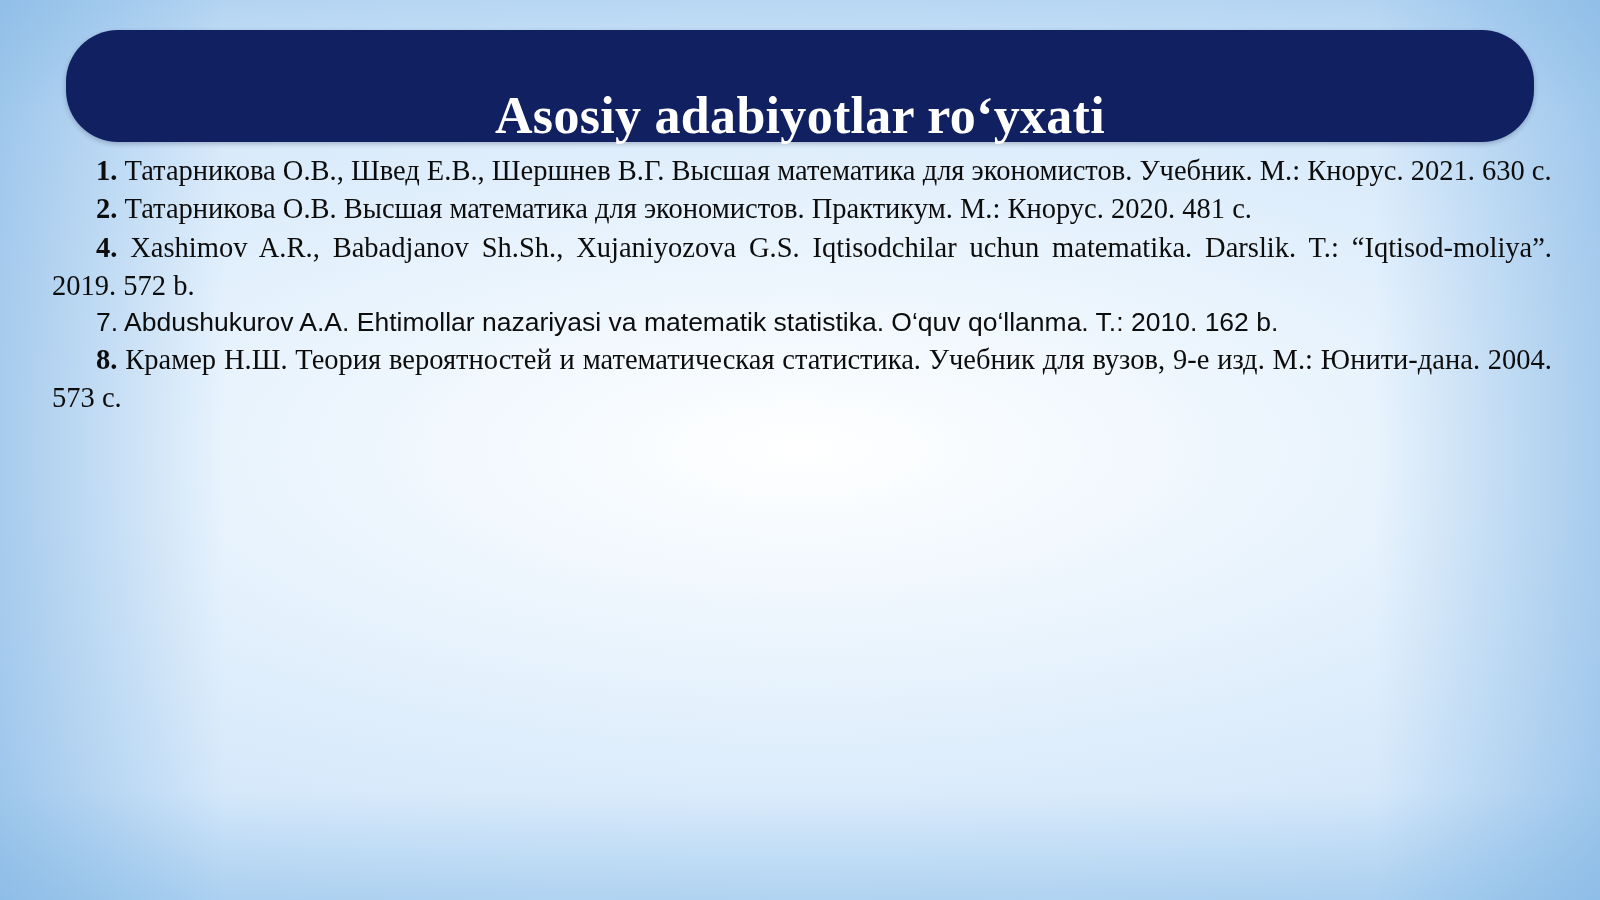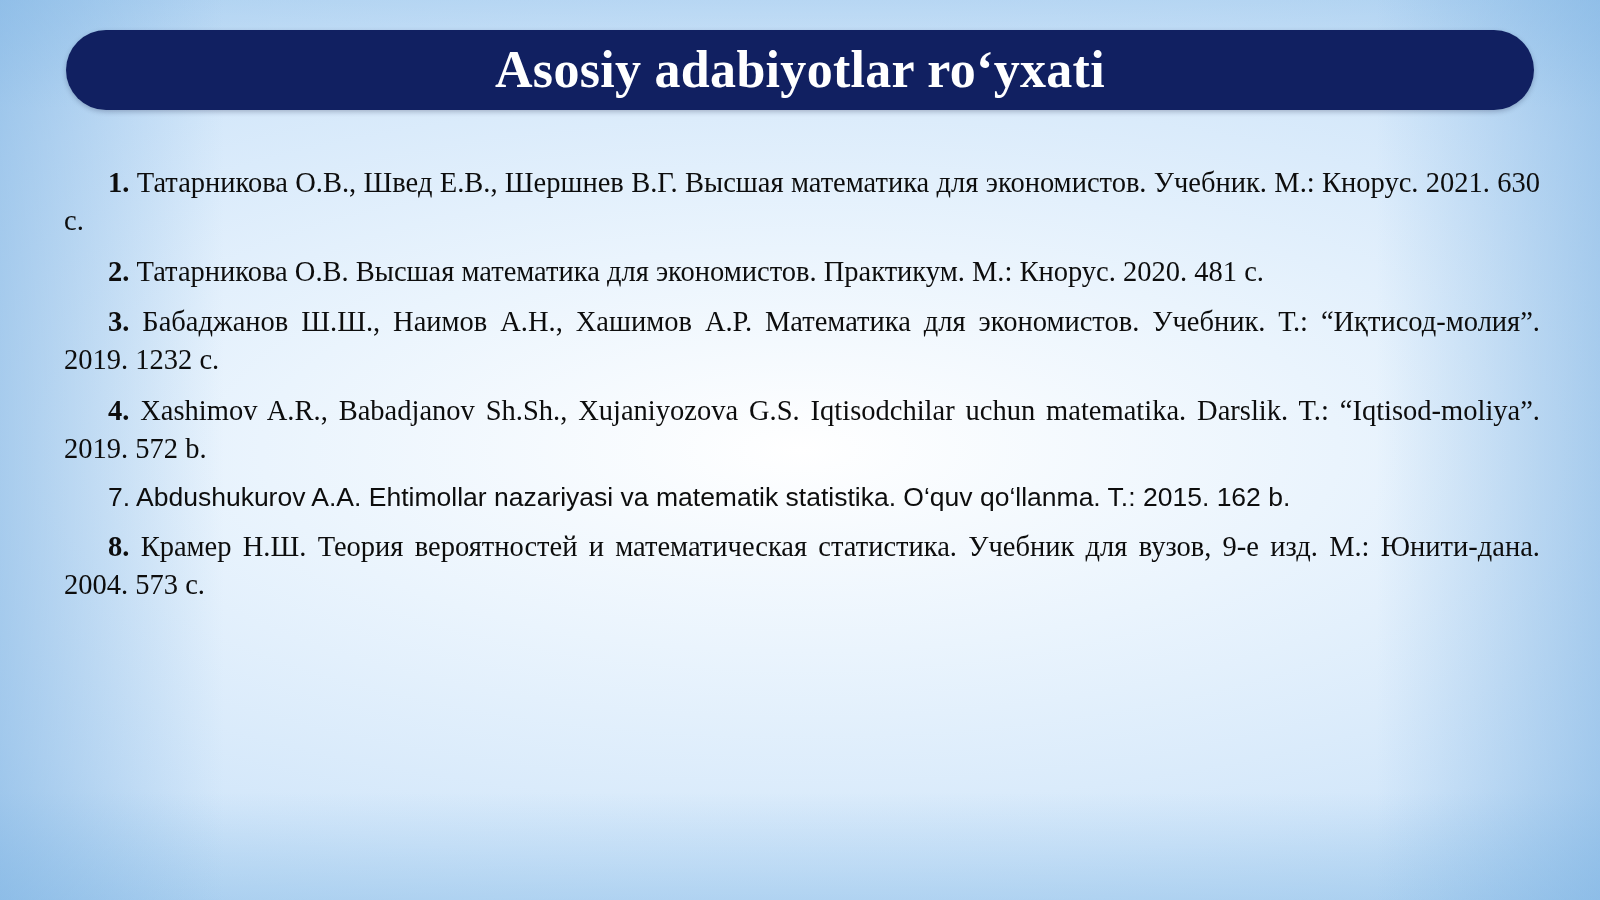--- a/index.html
+++ b/index.html
@@ -28,46 +28,46 @@
     background:
       linear-gradient(to right, rgba(120,175,225,0.55) 0%, rgba(255,255,255,0) 14%, rgba(255,255,255,0) 86%, rgba(120,175,225,0.55) 100%),
       linear-gradient(to bottom, rgba(150,195,235,0.40) 0%, rgba(255,255,255,0) 12%, rgba(255,255,255,0) 88%, rgba(140,190,232,0.45) 100%);
     pointer-events: none;
   }
   .title-bar {
     position: absolute;
     left: 66px;
     top: 30px;
     width: 1468px;
-    height: 80px;
+    height: 112px;
     background: #112061;
     border-radius: 52px;
     display: flex;
-    align-items: center;
+    align-items: flex-end;
     justify-content: center;
     box-shadow: 0 2px 5px rgba(10,20,60,0.25);
   }
   .title-text {
     color: #ffffff;
     font-family: "Liberation Serif", serif;
     font-weight: bold;
     font-size: 52px;
     letter-spacing: 0.3px;
     line-height: 1;
     text-align: center;
   }
   .body-area {
     position: absolute;
     left: 52px;
     top: 152px;
     width: 1500px;
     height: 720px;
   }
   p.ref {
-    margin: 12px;
+    margin: 0;
     padding: 0;
     font-family: "Liberation Serif", serif;
     font-size: 28.5px;
     line-height: 1.345;
     color: #0d0d0d;
     text-align: justify;
     text-indent: 44px;
     text-justify: inter-word;
   }
   p.ref .num {
@@ -86,19 +86,18 @@
 
 <div class="slide">
 
   <div class="title-bar">
     <div class="title-text">Asosiy adabiyotlar ro‘yxati</div>
   </div>
 
   <div class="body-area" id="ref-list">
       <p class="ref"><span class="num">1.</span><span> Татарникова О.В., Швед Е.В., Шершнев В.Г. Высшая математика для экономистов. Учебник. М.: Кнорус. 2021. 630 с.</span></p>
       <p class="ref"><span class="num">2.</span><span> Татарникова О.В. Высшая математика для экономистов. Практикум. М.: Кнорус. 2020. 481 с.</span></p>
-      <p class="ref"><span class="num">3.</span><span> Бабаджанов Ш.Ш., Наимов А.Н., Хашимов А.Р. Математика для экономистов. Учебник. Т.: “Иқтисод-молия”. 2019. 1232 с.</span></p>
       <p class="ref"><span class="num">4.</span><span> Xashimov A.R., Babadjanov Sh.Sh., Xujaniyozova G.S. Iqtisodchilar uchun matematika. Darslik. T.: “Iqtisod-moliya”. 2019. 572 b.</span></p>
-      <p class="ref plain sans"><span class="num">7.</span><span> Abdushukurov A.A. Ehtimollar nazariyasi va matematik statistika. O‘quv qo‘llanma. T.: 2015. 162 b.</span></p>
+      <p class="ref plain sans"><span class="num">7.</span><span> Abdushukurov A.A. Ehtimollar nazariyasi va matematik statistika. O‘quv qo‘llanma. T.: 2010. 162 b.</span></p>
       <p class="ref"><span class="num">8.</span><span> Крамер Н.Ш. Теория вероятностей и математическая статистика. Учебник для вузов, 9-е изд. М.: Юнити-дана. 2004. 573 с.</span></p>
     </div>
 
 </div>
 
 </body></html>

